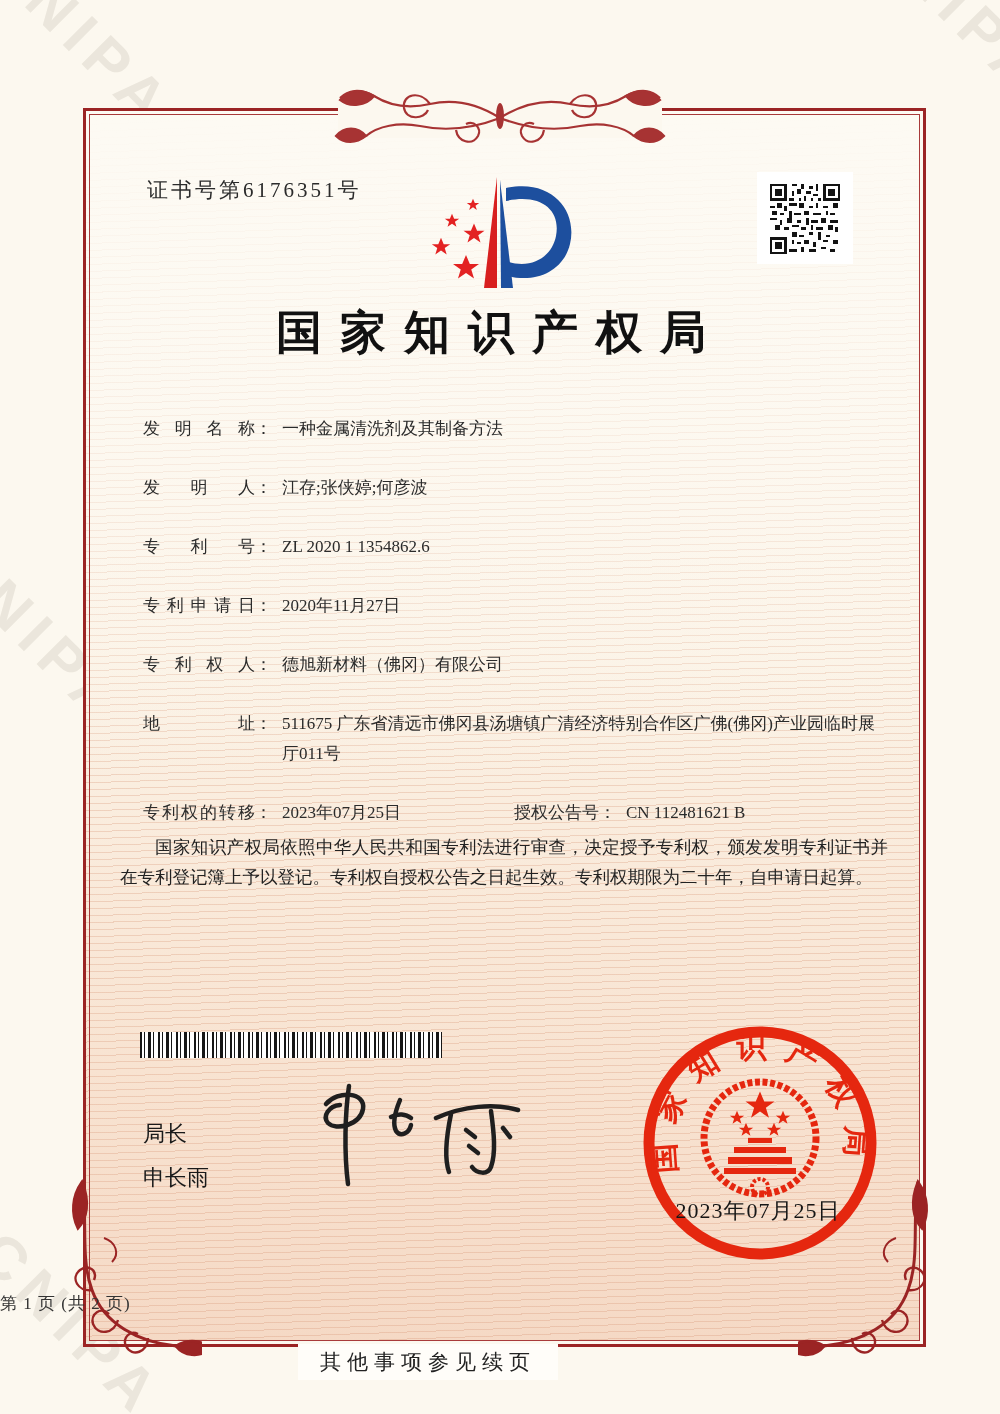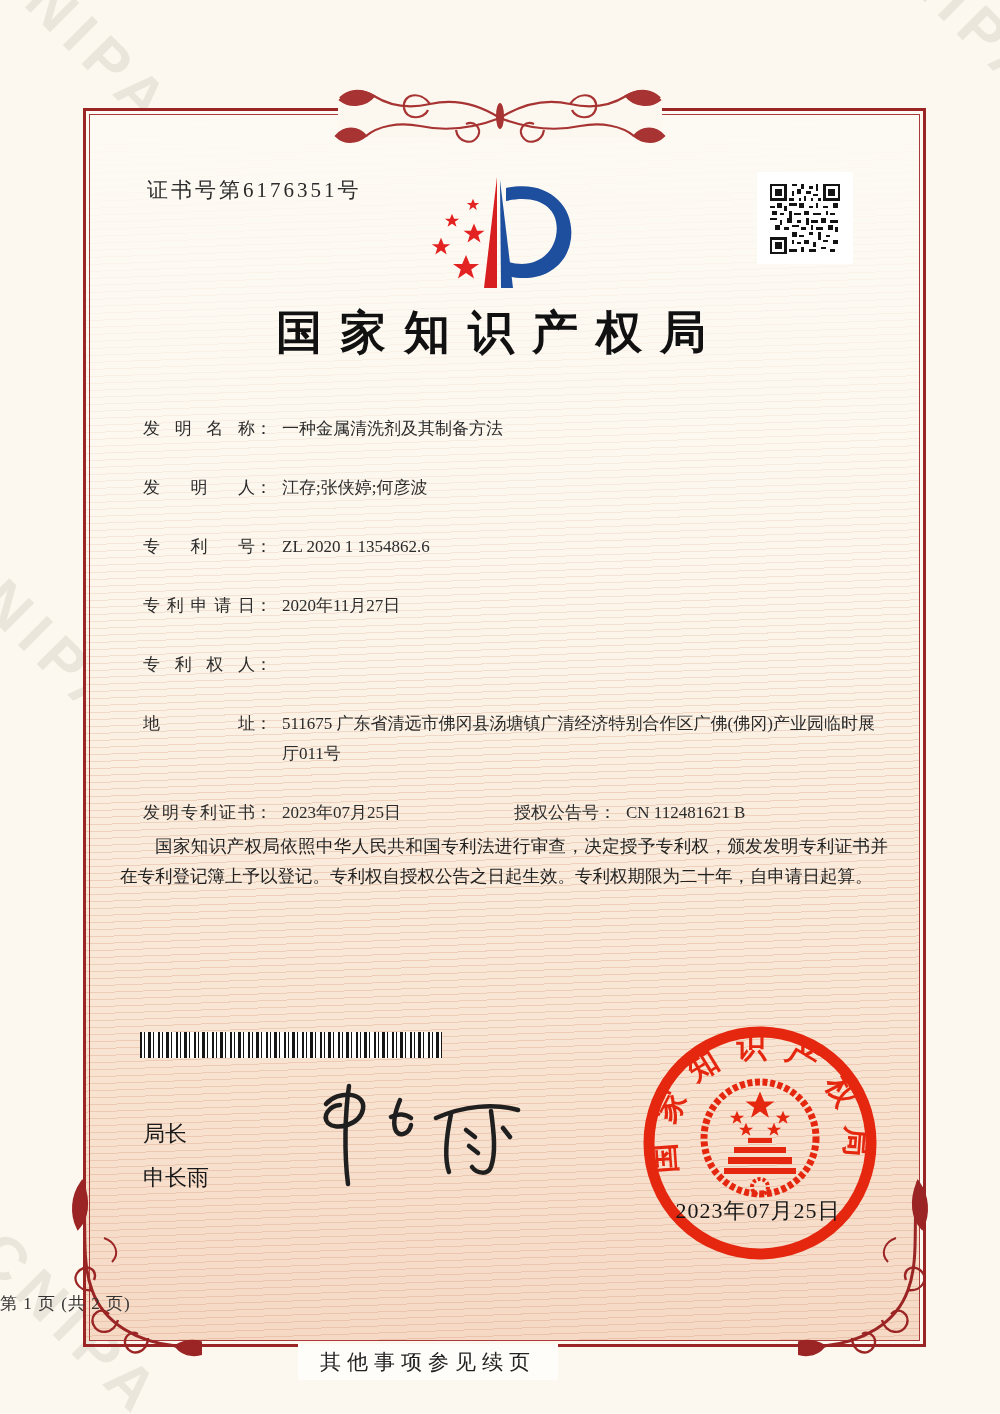--- a/index.html
+++ b/index.html
@@ -25,21 +25,21 @@
   .title{left:0;top:302px;width:1000px;text-align:center;font-size:46px;font-weight:bold;
          letter-spacing:18px;color:#111;}
   .fields{left:143px;top:414px;width:745px;font-size:17px;color:#2b2b2b;}
   .frow{display:flex;align-items:flex-start;line-height:30px;margin-bottom:29px;position:relative;}
   .flabel{display:inline-block;width:112px;text-align:justify;text-align-last:justify;flex:0 0 112px;}
   .fcolon{flex:0 0 auto;margin-right:10px;}
   .fvalue{flex:1;}
   .frow-grant .col2{position:absolute;left:362px;top:0;display:flex;margin-left:9px;}
   .paras{left:120px;top:832px;width:768px;font-size:17.5px;line-height:30px;
          text-align:justify;color:#222;}
-  .paras p{margin:0 0 11px 0;text-indent:2em;font-family:Liberation Mono, monospace;}
+  .paras p{margin:0 0 11px 0;text-indent:2em;}
   .barcode{left:140px;top:1032px;width:302px;height:26px;
       background:repeating-linear-gradient(90deg,#161616 0 2px,#fff 2px 4px,#161616 4px 5px,
         #fff 5px 8px,#161616 8px 11px,#fff 11px 13px,#161616 13px 14px,#fff 14px 18px);}
   .issuer{left:143px;top:1112px;font-family:"Liberation Sans","DejaVu Sans",sans-serif;
           font-size:22px;line-height:44px;color:#1a1a1a;}
   .pageinfo{left:0;top:1292px;width:970px;text-align:left;font-size:17px;color:#333;letter-spacing:1px;}
   .contnote{left:0;top:1344px;width:856px;text-align:center;z-index:4;}
   .contnote span{display:inline-block;background:#fffdf9;padding:4px 22px;font-size:21px;
           letter-spacing:6px;color:#222;}
   .qrbox{left:757px;top:172px;width:96px;height:92px;background:#fff;z-index:4;}
@@ -230,28 +230,29 @@
     <span class="fvalue">ZL 2020 1 1354862.6</span>
   </div>
   <div class="frow">
     <span class="flabel">专利申请日</span>
       <span class="fcolon">：</span>
     <span class="fvalue">2020年11月27日</span>
   </div>
   <div class="frow">
     <span class="flabel">专利权人</span>
       <span class="fcolon">：</span>
+    <span class="fvalue">德旭新材料（佛冈）有限公司</span>
   </div>
   <div class="frow">
     <span class="flabel">地址</span>
       <span class="fcolon">：</span>
     <span class="fvalue">511675 广东省清远市佛冈县汤塘镇广清经济特别合作区广佛(佛冈)产业园临时展厅011号</span>
   </div>
   <div class="frow frow-grant">
-    <span class="flabel">发明专利证书</span>
+    <span class="flabel">专利权的转移</span>
       <span class="fcolon">：</span>
     <span>2023年07月25日</span>
     <span class="col2">
       <span>授权公告号</span>
         <span class="fcolon">：</span>
       <span>CN 112481621 B</span>
     </span>
   </div>
 </div>
 

